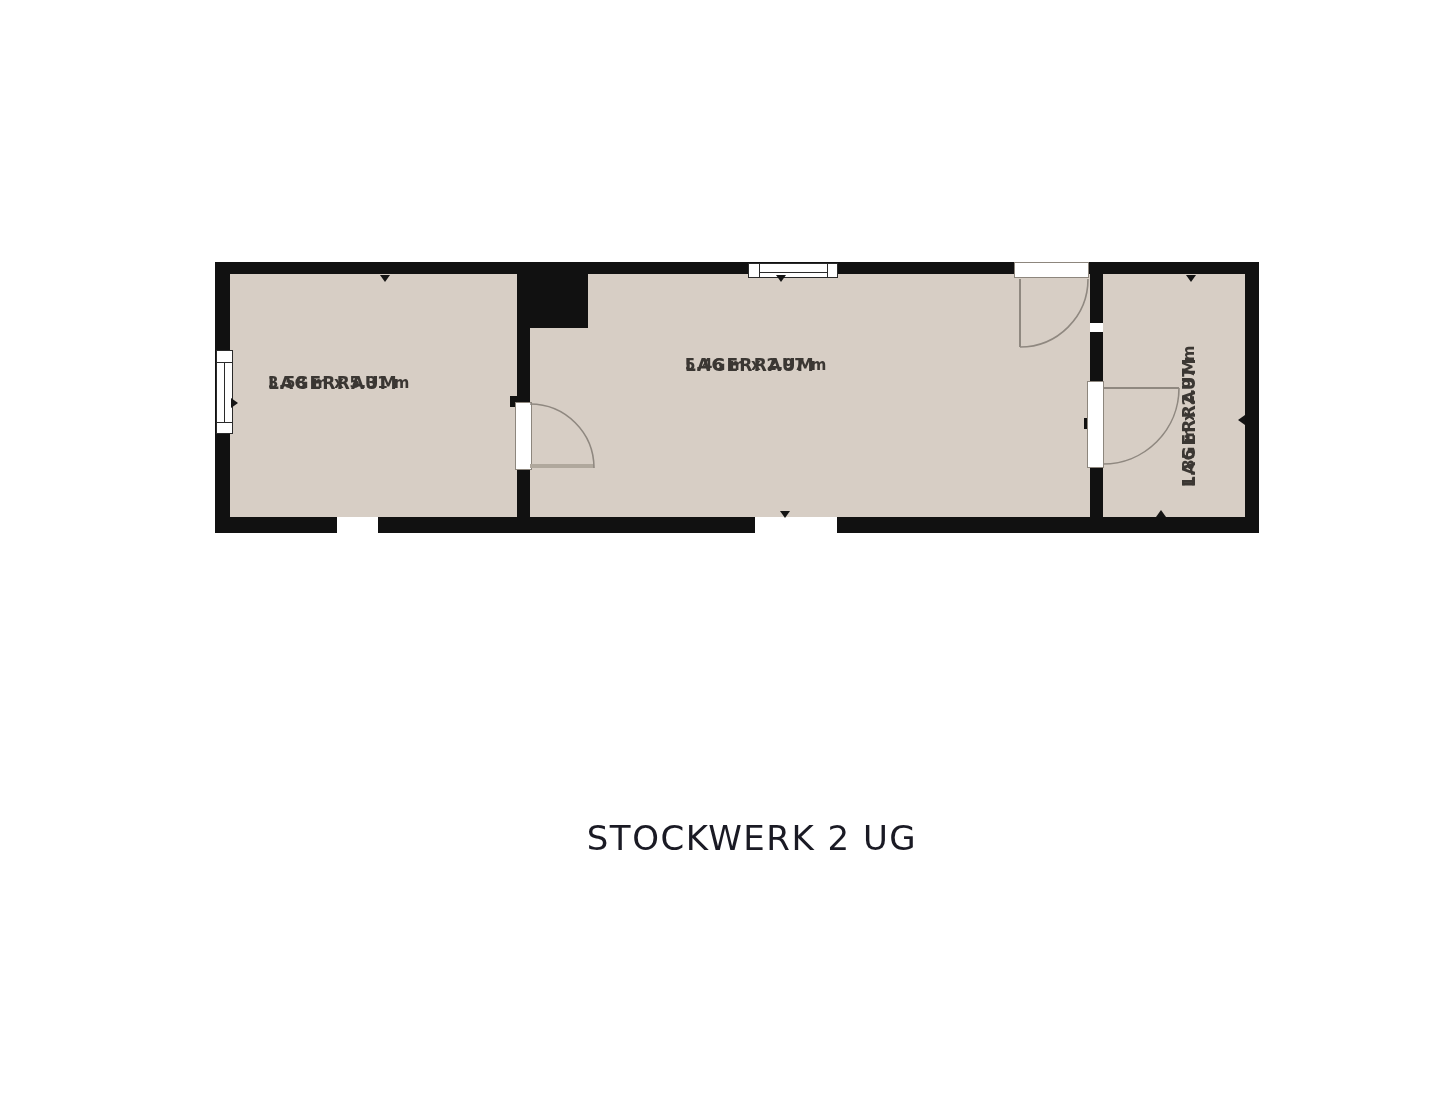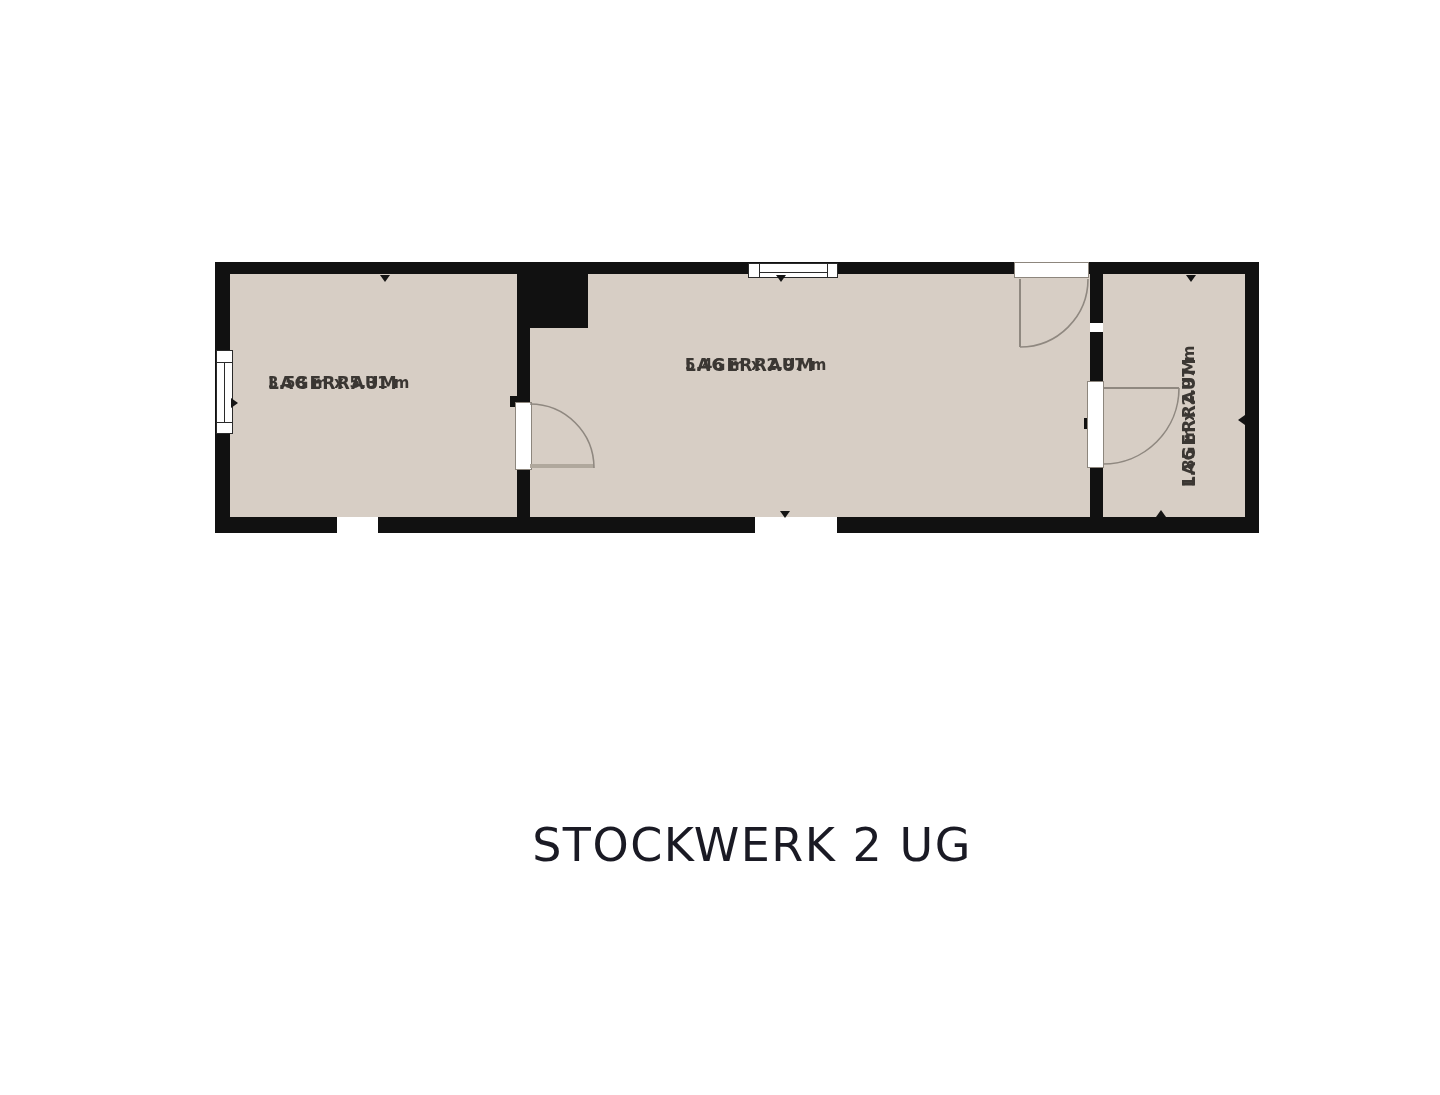--- a/index.html
+++ b/index.html
@@ -61,21 +61,21 @@
   
   .room-label{color:var(--c-label-text);font-weight:bold;text-align:center;}
   .room-name{font-size:17px;letter-spacing:1.2px;line-height:22px;white-space:nowrap;}
   .room-dims{font-size:15px;letter-spacing:0.4px;line-height:22px;white-space:nowrap;}
   .label-1{left:53px;top:110px;width:200px;}
   .label-2{left:470px;top:92px;width:200px;}
   .label-3{left:900px;top:118px;width:170px;height:44px;transform:rotate(-90deg);}
   
   .plan-title{
     position:absolute;left:64px;top:818px;width:1376px;text-align:center;
-    color:var(--c-title-text);font-size:46px;letter-spacing:1.5px;white-space:nowrap;
+    color:var(--c-title-text);font-size:34px;letter-spacing:1.5px;white-space:nowrap;
   }
 </style>
 </head>
 <body>
 
 <div class="plan">
 
   <div class="floor"></div>
 
   <div class="wall wall-top"></div>

